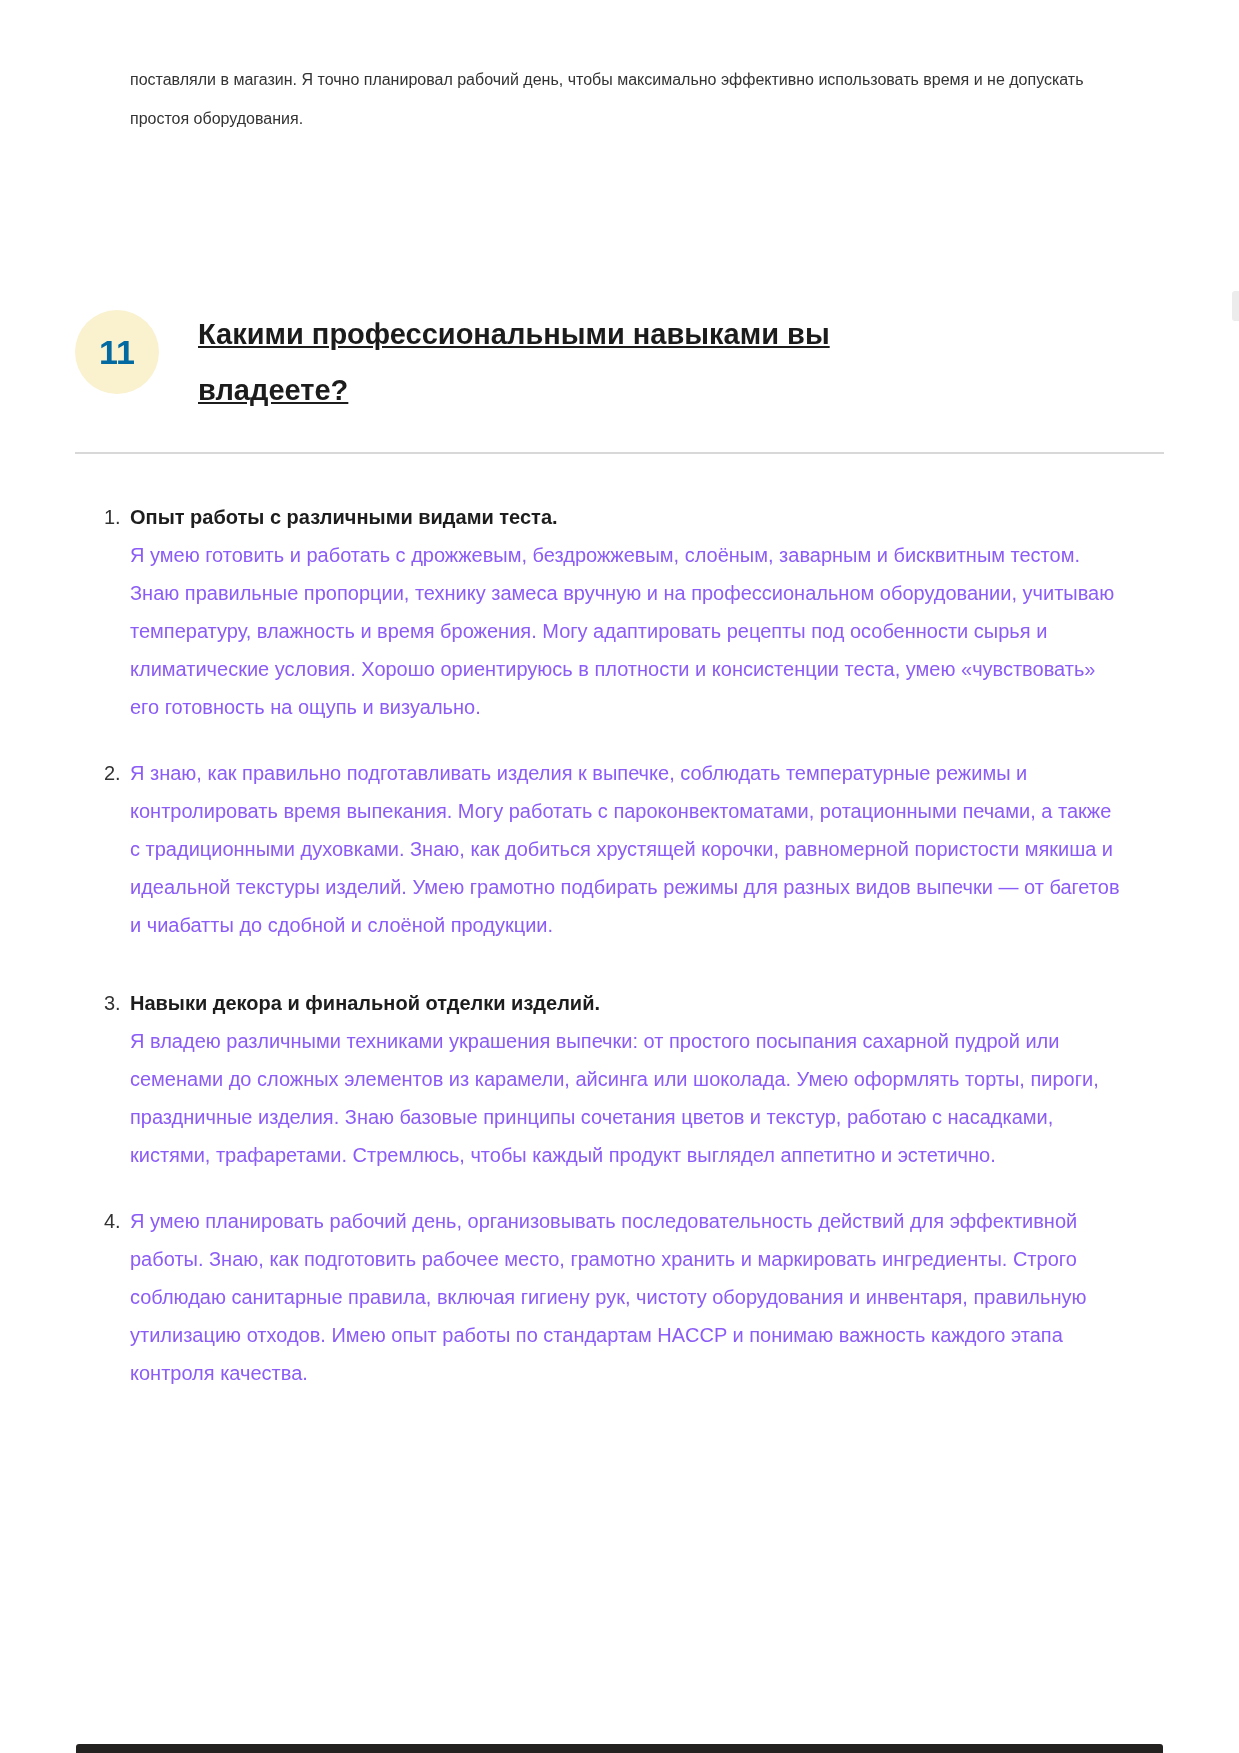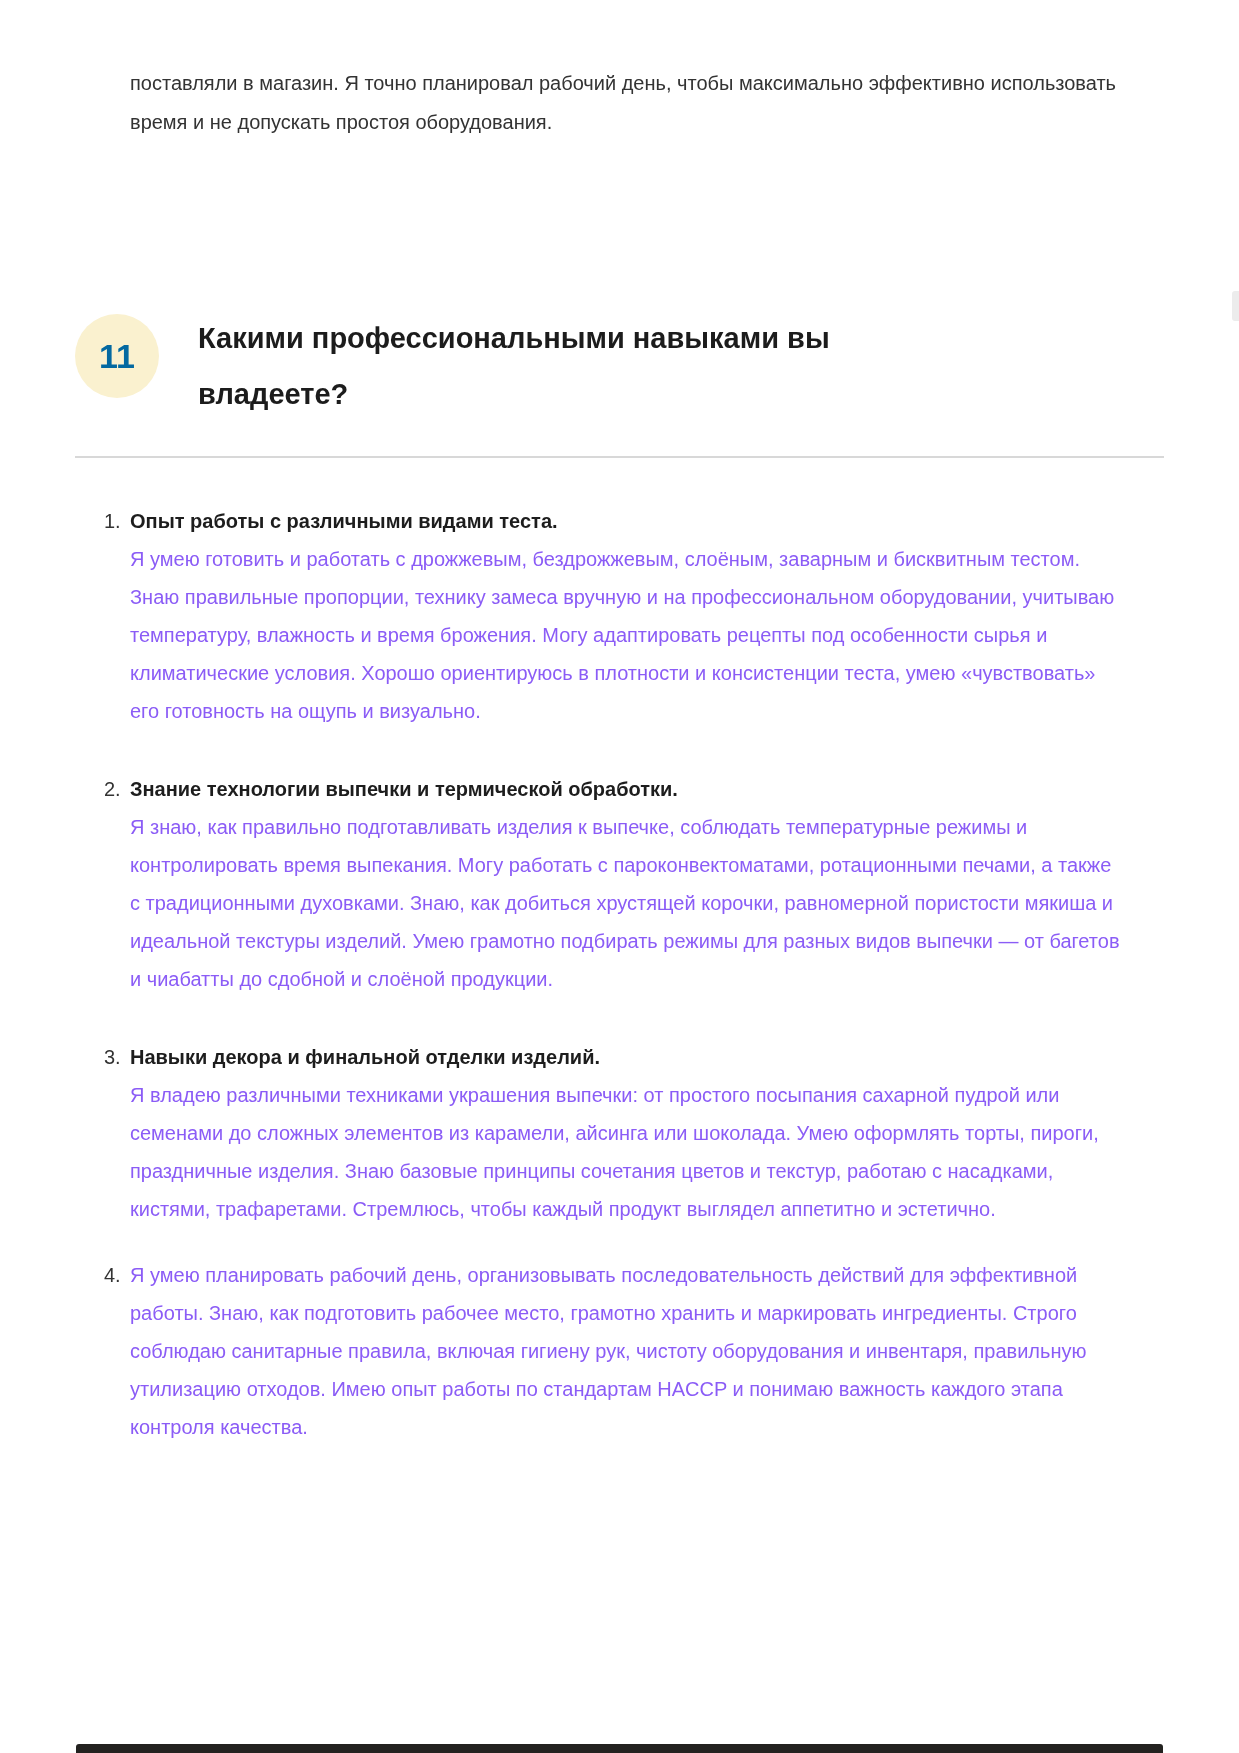--- a/index.html
+++ b/index.html
@@ -14,21 +14,21 @@
     overflow: hidden;
     font-family: "Liberation Sans", sans-serif;
     color: #333333;
   }
   .content {
     padding: 44px 75px 0 75px;
   }
   .intro {
     margin-left: 55px;
     width: 990px;
-    font-size: 20px;
+    font-size: 16px;
     line-height: 39px;
     color: #333333;
   }
   .question-row {
     position: relative;
     margin-top: 168px;
     padding-left: 123px;
     min-height: 120px;
   }
   .q-badge {
@@ -48,20 +48,21 @@
     font-weight: 700;
     color: #0369a1;
   }
   .q-title {
     margin: 0;
     max-width: 770px;
     font-size: 29px;
     line-height: 56px;
     font-weight: 700;
     color: #1c1c1c;
+    text-decoration: underline;
   }
   .divider {
     border: none;
     height: 2px;
     background: #d8d8d8;
     margin: 26px 0 0 0;
   }
   .skills {
     margin-top: 44px;
     padding-left: 55px;
@@ -130,21 +131,20 @@
   <div class="skills">
 
     <div class="skill-item">
       <span class="li-num">1.</span>
       <div class="li-title">Опыт работы с различными видами теста.</div>
       <div class="li-body">Я умею готовить и работать с дрожжевым, бездрожжевым, слоёным, заварным и бисквитным тестом. Знаю правильные пропорции, технику замеса вручную и на профессиональном оборудовании, учитываю температуру, влажность и время брожения. Могу адаптировать рецепты под особенности сырья и климатические условия. Хорошо ориентируюсь в плотности и консистенции теста, умею «чувствовать» его готовность на ощупь и визуально.</div>
     </div>
 
     <div class="skill-item">
       <span class="li-num">2.</span>
-      <div class="li-title">Знание технологии выпечки и термической обработки.</div>
       <div class="li-body">Я знаю, как правильно подготавливать изделия к выпечке, соблюдать температурные режимы и контролировать время выпекания. Могу работать с пароконвектоматами, ротационными печами, а также с традиционными духовками. Знаю, как добиться хрустящей корочки, равномерной пористости мякиша и идеальной текстуры изделий. Умею грамотно подбирать режимы для разных видов выпечки — от багетов и чиабатты до сдобной и слоёной продукции.</div>
     </div>
 
     <div class="skill-item">
       <span class="li-num">3.</span>
       <div class="li-title">Навыки декора и финальной отделки изделий.</div>
       <div class="li-body">Я владею различными техниками украшения выпечки: от простого посыпания сахарной пудрой или семенами до сложных элементов из карамели, айсинга или шоколада. Умею оформлять торты, пироги, праздничные изделия. Знаю базовые принципы сочетания цветов и текстур, работаю с насадками, кистями, трафаретами. Стремлюсь, чтобы каждый продукт выглядел аппетитно и эстетично.</div>
     </div>
 
     <div class="skill-item">

